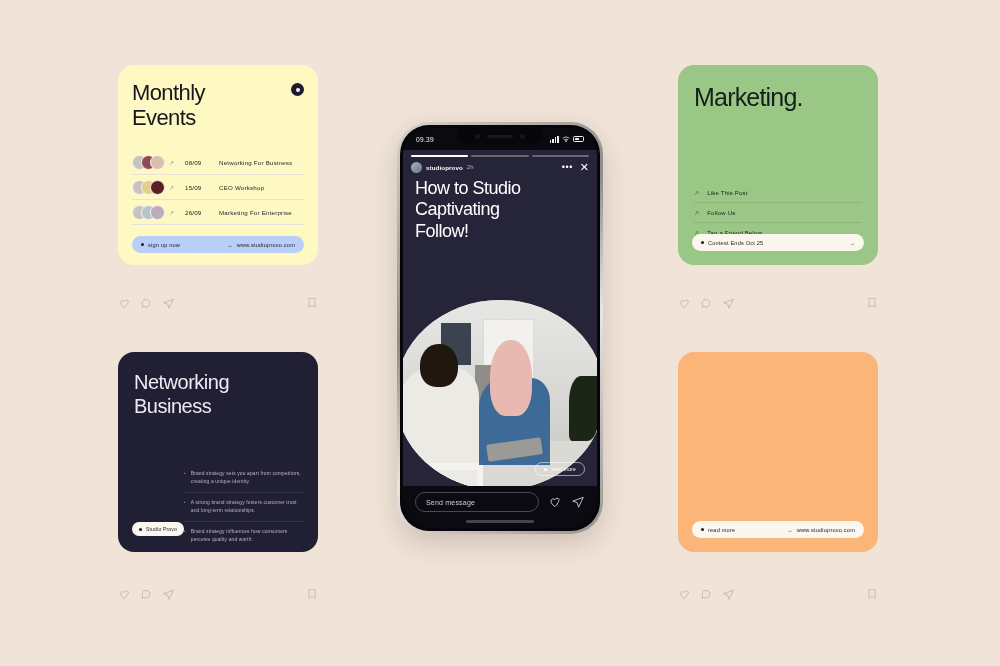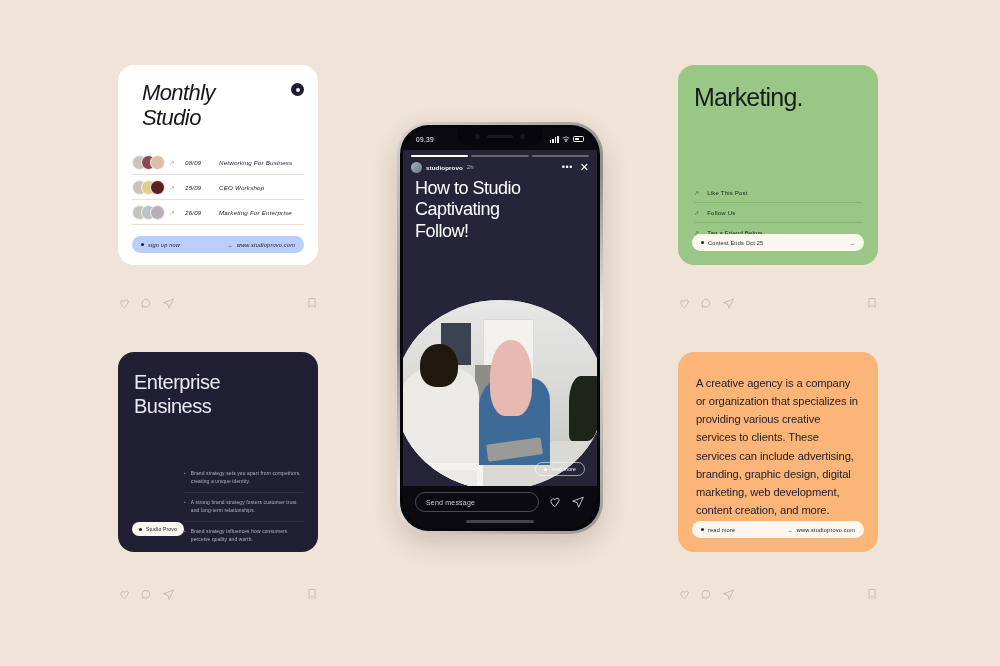--- a/index.html
+++ b/index.html
@@ -22,21 +22,21 @@
     position: absolute;
     width: 200px; height: 22px;
     display: flex; align-items: center;
   }
   .actions .left { display: flex; gap: 9px; align-items: center; }
   .actions .right { margin-left: auto; }
   .ic { display: block; }
   .ic path, .ic polygon, .ic circle { stroke: #b9a99c; stroke-width: 1.3; fill: none; }
 
   
-  #card-events { left: 118px; top: 65px; background: #ffffff; padding: 16px 24px 12px; font-style: italic; }
+  #card-events { left: 118px; top: 65px; background: #fef9c3; padding: 16px 14px 12px; }
   .ev-title {
     font-size: 22px; line-height: 1.12; letter-spacing: -0.6px;
     color: #16161e; font-weight: 400;
   }
   .ev-dot {
     position: absolute; right: 14px; top: 18px;
     width: 13px; height: 13px; border-radius: 50%;
     background: #1d1b2c;
     display: flex; align-items: center; justify-content: center;
   }
@@ -225,21 +225,21 @@
   }
 </style>
 </head>
 <body>
 
 <div class="stage">
 
   <div class="card" id="card-events">
     <div class="ev-title">
       <div>Monthly</div>
-      <div>Studio</div>
+      <div>Events</div>
     </div>
     <div class="ev-dot">
         <i></i>
       </div>
 
     <div class="ev-list">
       <div class="ev-row">
         <div class="av-group">
           <span class="av" style="background:#c9c3bd"></span>
           <span class="av" style="background:#8e4a52"></span>
@@ -341,21 +341,21 @@
     </span>
     <span class="right">
       <svg class="ic" width="12" height="12" viewBox="0 0 24 24">
           <path d="M6 3h12v18l-6-5-6 5z"></path>
         </svg>
     </span>
   </div>
 
   <div class="card" id="card-brand">
     <div class="br-title">
-      <div>Enterprise</div>
+      <div>Networking</div>
       <div>Business</div>
     </div>
     <div class="br-list">
       <div class="br-row">
         <span class="br-bullet">▪</span>
         <span class="br-text">Brand strategy sets you apart from competitors, creating a unique identity.</span>
       </div>
       <div class="br-row">
         <span class="br-bullet">▪</span>
         <span class="br-text">A strong brand strategy fosters customer trust and long-term relationships.</span>
@@ -383,21 +383,20 @@
         </svg>
     </span>
     <span class="right">
       <svg class="ic" width="12" height="12" viewBox="0 0 24 24">
           <path d="M6 3h12v18l-6-5-6 5z"></path>
         </svg>
     </span>
   </div>
 
   <div class="card" id="card-agency">
-    <div class="ag-text">A creative agency is a company or organization that specializes in providing various creative services to clients. These services can include advertising, branding, graphic design, digital marketing, web development, content creation, and more.</div>
     <div class="pill-bar" id="agency-pill">
       <span class="pill-left">
         <i class="pill-dot"></i>
         <span>read more</span>
       </span>
       <span class="pill-right">
         <span>→</span>
         <span>www.studioprovo.com</span>
       </span>
     </div>

